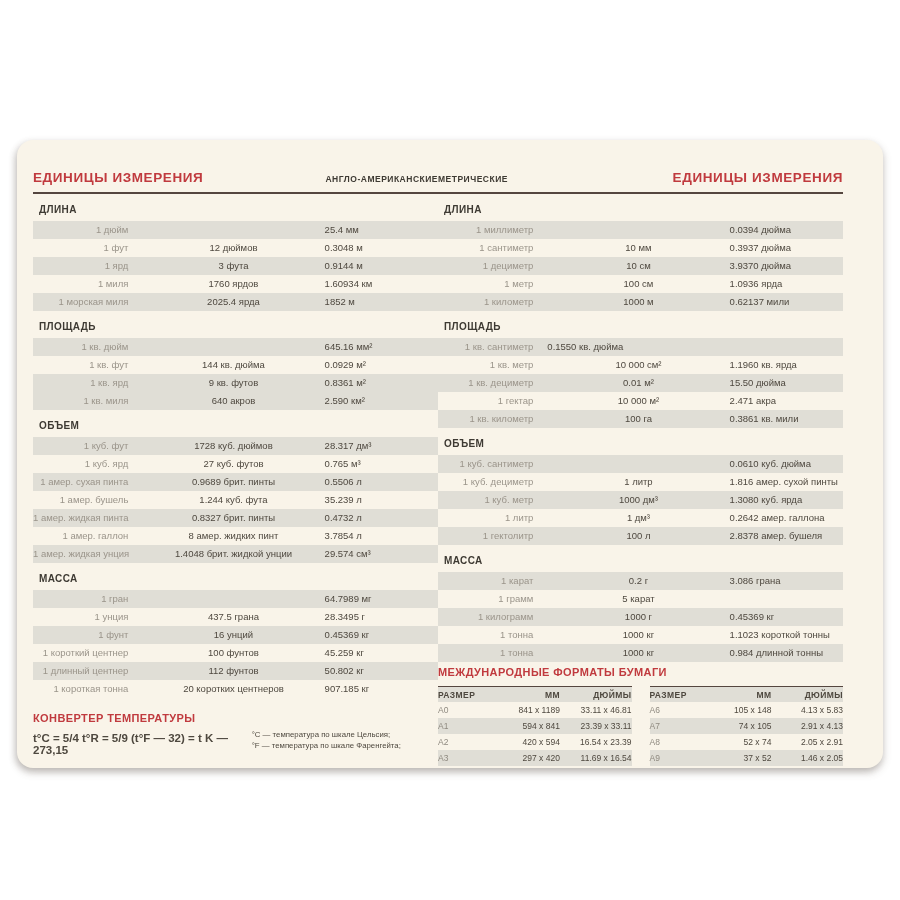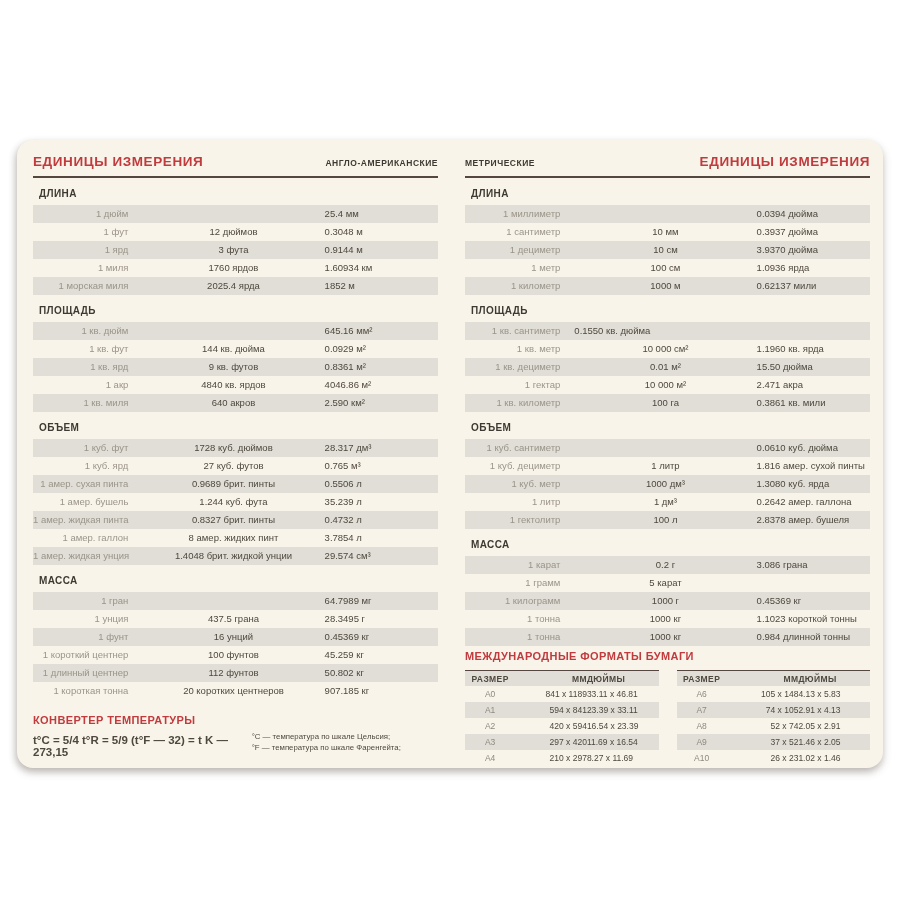--- a/index.html
+++ b/index.html
@@ -1,21 +1,21 @@
 <!DOCTYPE html>
 <html><head>
 <meta charset="utf-8">
 <style>
   * { margin:0; padding:0; box-sizing:border-box; }
   html,body { width:900px; height:900px; background:#ffffff; font-family:"Liberation Sans","DejaVu Sans",sans-serif; }
   .page-card {
     position:absolute; left:17px; top:140px; width:866px; height:628px;
     background:#f9f4e9; border-radius:16px;
     box-shadow:0 4px 9px rgba(90,80,70,.30), -2px 3px 6px rgba(90,80,70,.18);
-    display:flex; gap:27px; padding:10px 16px 0 16px; overflow:hidden;
+    display:flex; padding:26px 16px 0 16px; overflow:hidden;
   }
   .col { width:405px; flex:0 0 405px; }
   .col-header { display:flex; justify-content:space-between; align-items:baseline; padding-top:4px; }
   .page-title { color:#c03a3e; font-size:13.5px; font-weight:bold; letter-spacing:.6px; }
   .page-sub { color:#3e3a33; font-size:8.5px; font-weight:bold; letter-spacing:.5px; }
   .header-rule { border:none; border-top:2px solid #55463f; margin-top:7px; }
   .unit-section { margin-top:10px; }
   .sec-label { color:#3e3a33; font-size:10px; font-weight:bold; letter-spacing:.4px; margin-bottom:6px;margin-left:6px; }
   .row { display:flex; height:18px; line-height:18px; font-size:9.5px; white-space:nowrap; }
   .row.shaded { background:#e0ded6; }
@@ -27,23 +27,23 @@
   .temp-block { margin-top:14px; }
   .temp-content { display:flex; margin-top:6px; }
   .temp-formula { flex:1; font-size:11.5px; font-weight:bold; color:#4e483f; padding-top:2px; }
   .temp-notes { width:46%; font-size:7.8px; color:#4e483f; line-height:10.5px; }
   .paper-block { margin-top:4px; }
   .paper-tables { display:flex; gap:18px; margin-top:8px; }
   .paper-table { flex:1; }
   .prow { display:flex; height:16px; line-height:16px; font-size:8.5px; color:#4e483f; white-space:nowrap; }
   .prow.shaded { background:#e0ded6; }
   .prow.phead { border-top:1.5px solid #55463f; font-weight:bold; letter-spacing:.4px; }
-  .prow .pc0 { width:26%; text-align:center; }
+  .prow .pc0 { width:26%; text-align:left; }
   .prow .pc1 { width:37%; text-align:right; }
-  .prow .pc2 { width:37%; text-align:left; }
+  .prow .pc2 { width:37%; text-align:right; }
   .prow:not(.phead) .pc0 { color:#8f8a80; }
 </style>
 </head>
 <body>
 
 <div class="page-card">
 
   <div class="col">
     <div class="col-header">
       <span class="page-title">ЕДИНИЦЫ ИЗМЕРЕНИЯ</span>
@@ -92,25 +92,20 @@
           </div>
           <div class="row">
             <span class="cell c0">1 кв. фут</span>
             <span class="cell c1">144 кв. дюйма</span>
             <span class="cell c2">0.0929 м²</span>
           </div>
           <div class="row shaded">
             <span class="cell c0">1 кв. ярд</span>
             <span class="cell c1">9 кв. футов</span>
             <span class="cell c2">0.8361 м²</span>
-          </div>
-          <div class="row">
-            <span class="cell c0">1 акр</span>
-            <span class="cell c1">4840 кв. ярдов</span>
-            <span class="cell c2">4046.86 м²</span>
           </div>
           <div class="row shaded">
             <span class="cell c0">1 кв. миля</span>
             <span class="cell c1">640 акров</span>
             <span class="cell c2">2.590 км²</span>
           </div>
         </div>
     </section>
 
     <section class="unit-section">

